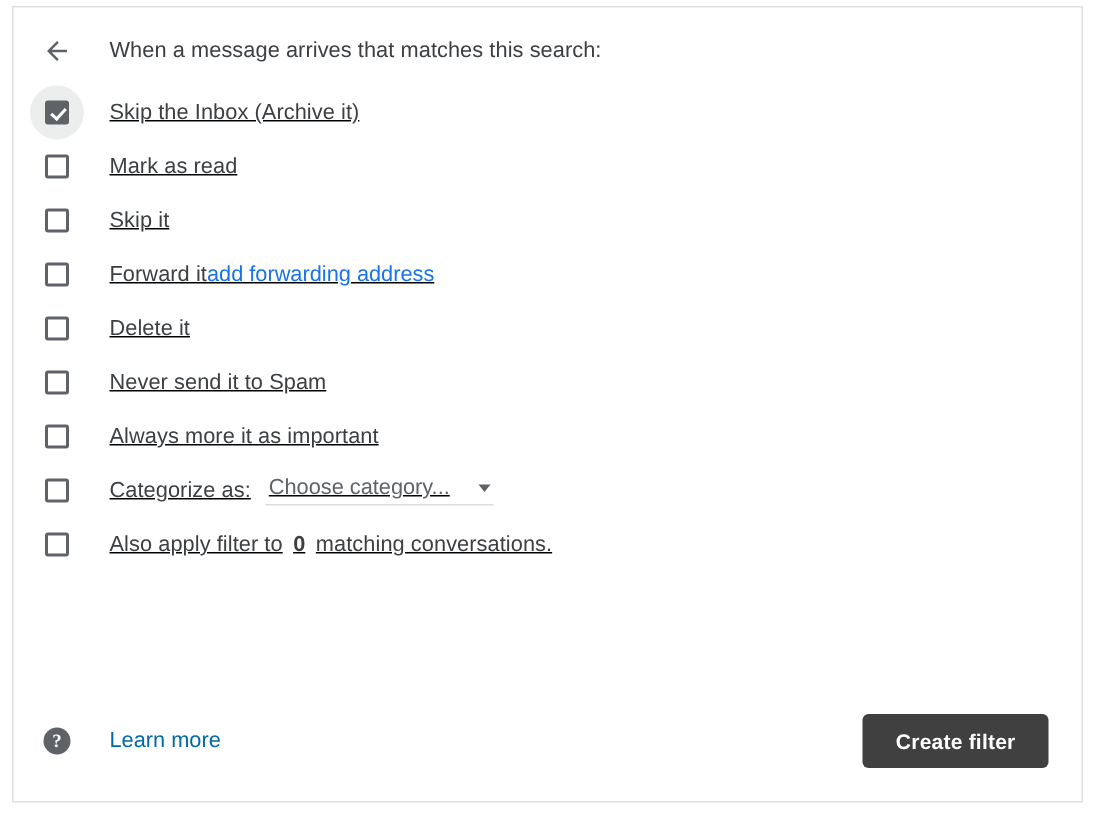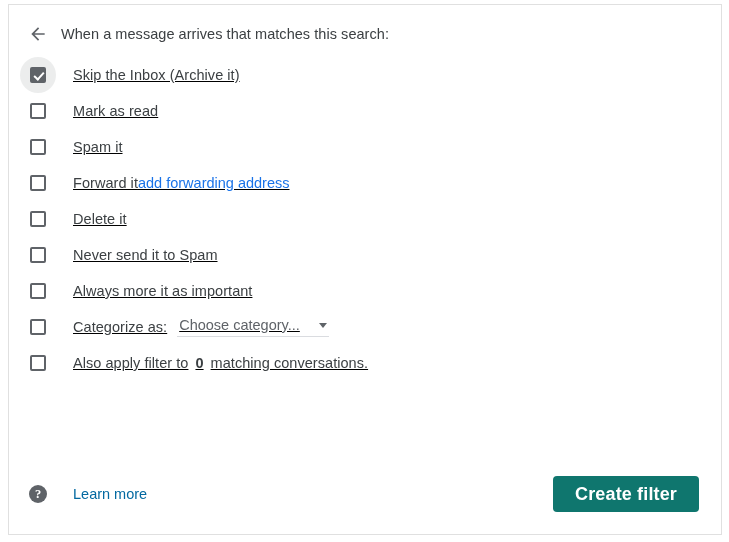--- a/index.html
+++ b/index.html
@@ -43,20 +43,21 @@
     margin-right: 10px;
     cursor: pointer;
     flex: 0 0 auto;
   }
   .back-arrow svg { display: block; }
   .header-title {
     font-size: 14.5px;
     color: #3c4043;
     letter-spacing: 0.05px;
     white-space: nowrap;
+    margin-left: 12px;
   }
 
   
   .actions {
     padding: 16px 0 0 0;
   }
   .action-row {
     display: flex;
     align-items: center;
     height: 36px;
@@ -189,26 +190,26 @@
     margin-right: 26px;
     font-family: "Liberation Serif", serif;
   }
   .learn-more-label {
     font-size: 14.5px;
     color: #0369a1;
     white-space: nowrap;
   }
   .spacer { flex: 1 1 auto; }
   .primary-btn {
-    background: #0f766e;
+    background: #404040;
     color: #ffffff;
     border: none;
     border-radius: 4px;
     font-family: "Liberation Sans", sans-serif;
-    font-size: 18px;
+    font-size: 14px;
     font-weight: 700;
     letter-spacing: 0.15px;
     padding: 0 22px;
     height: 36px;
     cursor: pointer;
     white-space: nowrap;
   }
 </style>
 </head>
 <body>
@@ -237,21 +238,21 @@
       <div class="cb-wrap">
         <div class="cb-box"></div>
       </div>
       <span class="row-label">Mark as read</span>
     </div>
 
     <div class="action-row">
       <div class="cb-wrap">
         <div class="cb-box"></div>
       </div>
-      <span class="row-label">Spam it</span>
+      <span class="row-label">Skip it</span>
     </div>
 
 
     <div class="action-row">
       <div class="cb-wrap">
         <div class="cb-box"></div>
       </div>
       <span class="row-label">Forward it</span>
       <span class="link-text">add forwarding address</span>
     </div>

